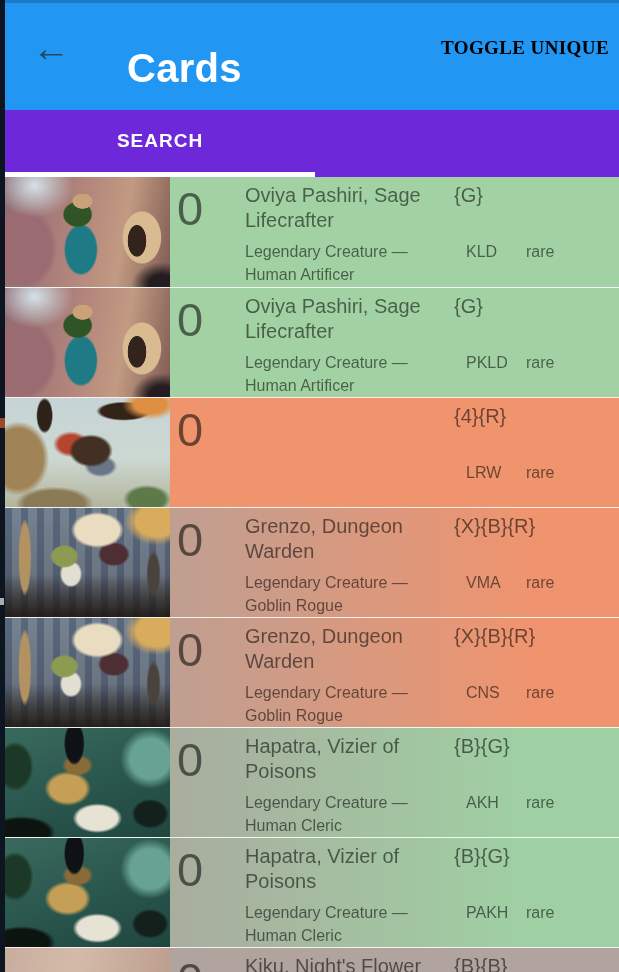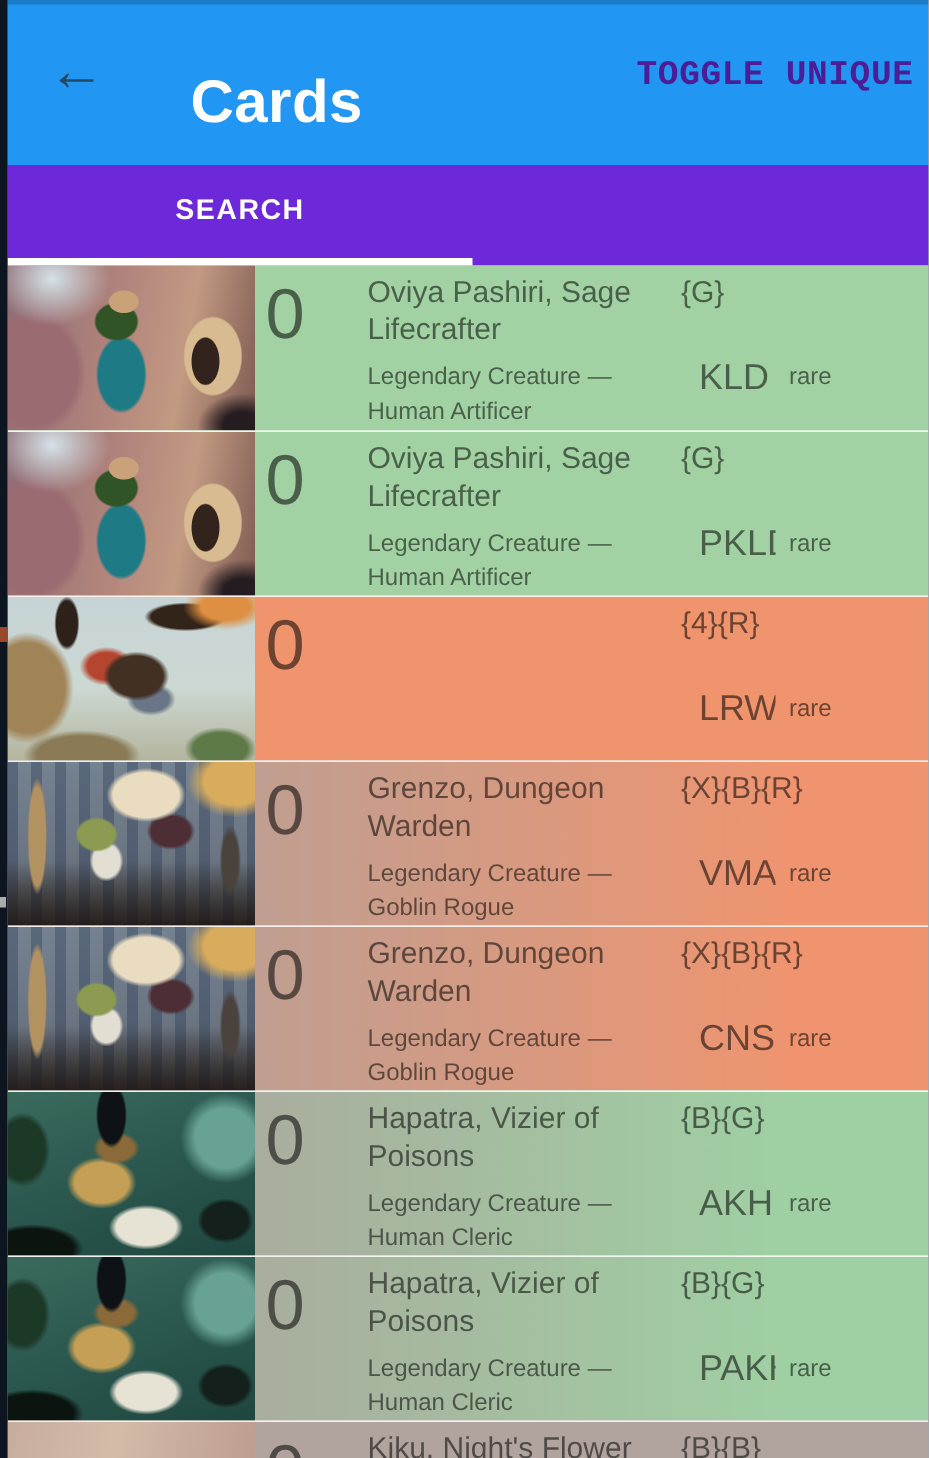--- a/index.html
+++ b/index.html
@@ -17,21 +17,21 @@
   .app{position:absolute;left:5px;top:0;width:614px;height:972px;background:#fff;}
 
   
   .appbar{position:relative;height:110px;background:#2196f3;}
   .appbar::before{content:"";position:absolute;top:0;left:0;right:0;height:3px;background:rgba(0,0,0,0.18);}
   .back-button{position:absolute;left:22px;top:24px;width:48px;height:48px;border:none;background:transparent;
     display:flex;align-items:center;justify-content:center;padding:0;cursor:pointer;}
   .back-arrow{font-size:38px;line-height:38px;color:#234a63;font-weight:700;}
   .appbar-title{position:absolute;left:122px;top:30px;font-size:40px;font-weight:700;color:#ffffff;letter-spacing:0.3px;margin-top:16px;}
   .action-button{position:absolute;right:10px;top:37px;border:none;background:transparent;padding:0;cursor:pointer;
-    font-family:Liberation Mono, monospace;font-size:23px;font-weight:700;color:#4c1d95;letter-spacing:0.4px;}
+    font-family:Liberation Serif, serif;font-size:19px;font-weight:700;color:#000000;letter-spacing:0.4px;}
 
   
   .tabbar{position:relative;height:67px;background:#6d28d9;}
   .tab{position:absolute;top:0;height:67px;width:310px;border:none;background:transparent;cursor:pointer;
     font-family:"Liberation Sans",sans-serif;font-size:19px;font-weight:700;letter-spacing:1px;
     display:flex;align-items:center;justify-content:center;padding:0 0 6px 0;}
   .tab-search{left:0;color:#ffffff;}
   .tab-decks{left:305px;color:rgba(255,255,255,0.62);}
   .tab-indicator{position:absolute;bottom:0;left:0;width:310px;height:5px;background:#ffffff;}
 
@@ -44,21 +44,21 @@
   .row-br{background:linear-gradient(90deg,#b0a29c 8%,#ef946f 85%);}
   .row-bg{background:linear-gradient(90deg,#aca29c 8%,#9fd0a3 85%);}
   .row-black{background:#b1a49e;}
 
   .art{position:absolute;left:0;top:0;width:165px;height:110px;}
   .count{position:absolute;left:172px;top:8px;font-size:47px;line-height:48px;color:rgba(0,0,0,0.55);}
   .cardname{position:absolute;left:240px;top:6px;width:212px;font-size:20px;line-height:25px;color:rgba(0,0,0,0.55);}
   .cost{position:absolute;left:449px;top:6px;font-size:20px;line-height:25px;color:rgba(0,0,0,0.55);}
   .typeline{position:absolute;left:240px;top:63px;width:212px;font-size:16px;line-height:23px;color:rgba(0,0,0,0.55);}
   .setcode{position:absolute;left:461px;top:63px;width:51px;overflow:hidden;white-space:nowrap;
-    font-size:24px;line-height:23px;color:rgba(0,0,0,0.55);}
+    font-size:16px;line-height:23px;color:rgba(0,0,0,0.55);}
   .rarity{position:absolute;left:521px;top:63px;font-size:16px;line-height:23px;color:rgba(0,0,0,0.55);}
 
   
   .art-oviya{
     background:
       radial-gradient(ellipse 55px 45px at 18% 8%, rgba(215,232,238,0.95), rgba(215,232,238,0) 70%),
       radial-gradient(ellipse 42px 30px at 95% 97%, #241c20 30%, rgba(36,28,32,0) 72%),
       radial-gradient(ellipse 20px 34px at 80% 58%, #33231d 45%, rgba(51,35,29,0) 48%),
       radial-gradient(ellipse 34px 46px at 83% 55%, #d9bb92 55%, rgba(217,187,146,0) 58%),
       radial-gradient(ellipse 16px 12px at 47% 22%, #caa27a 60%, rgba(202,162,122,0) 65%),

